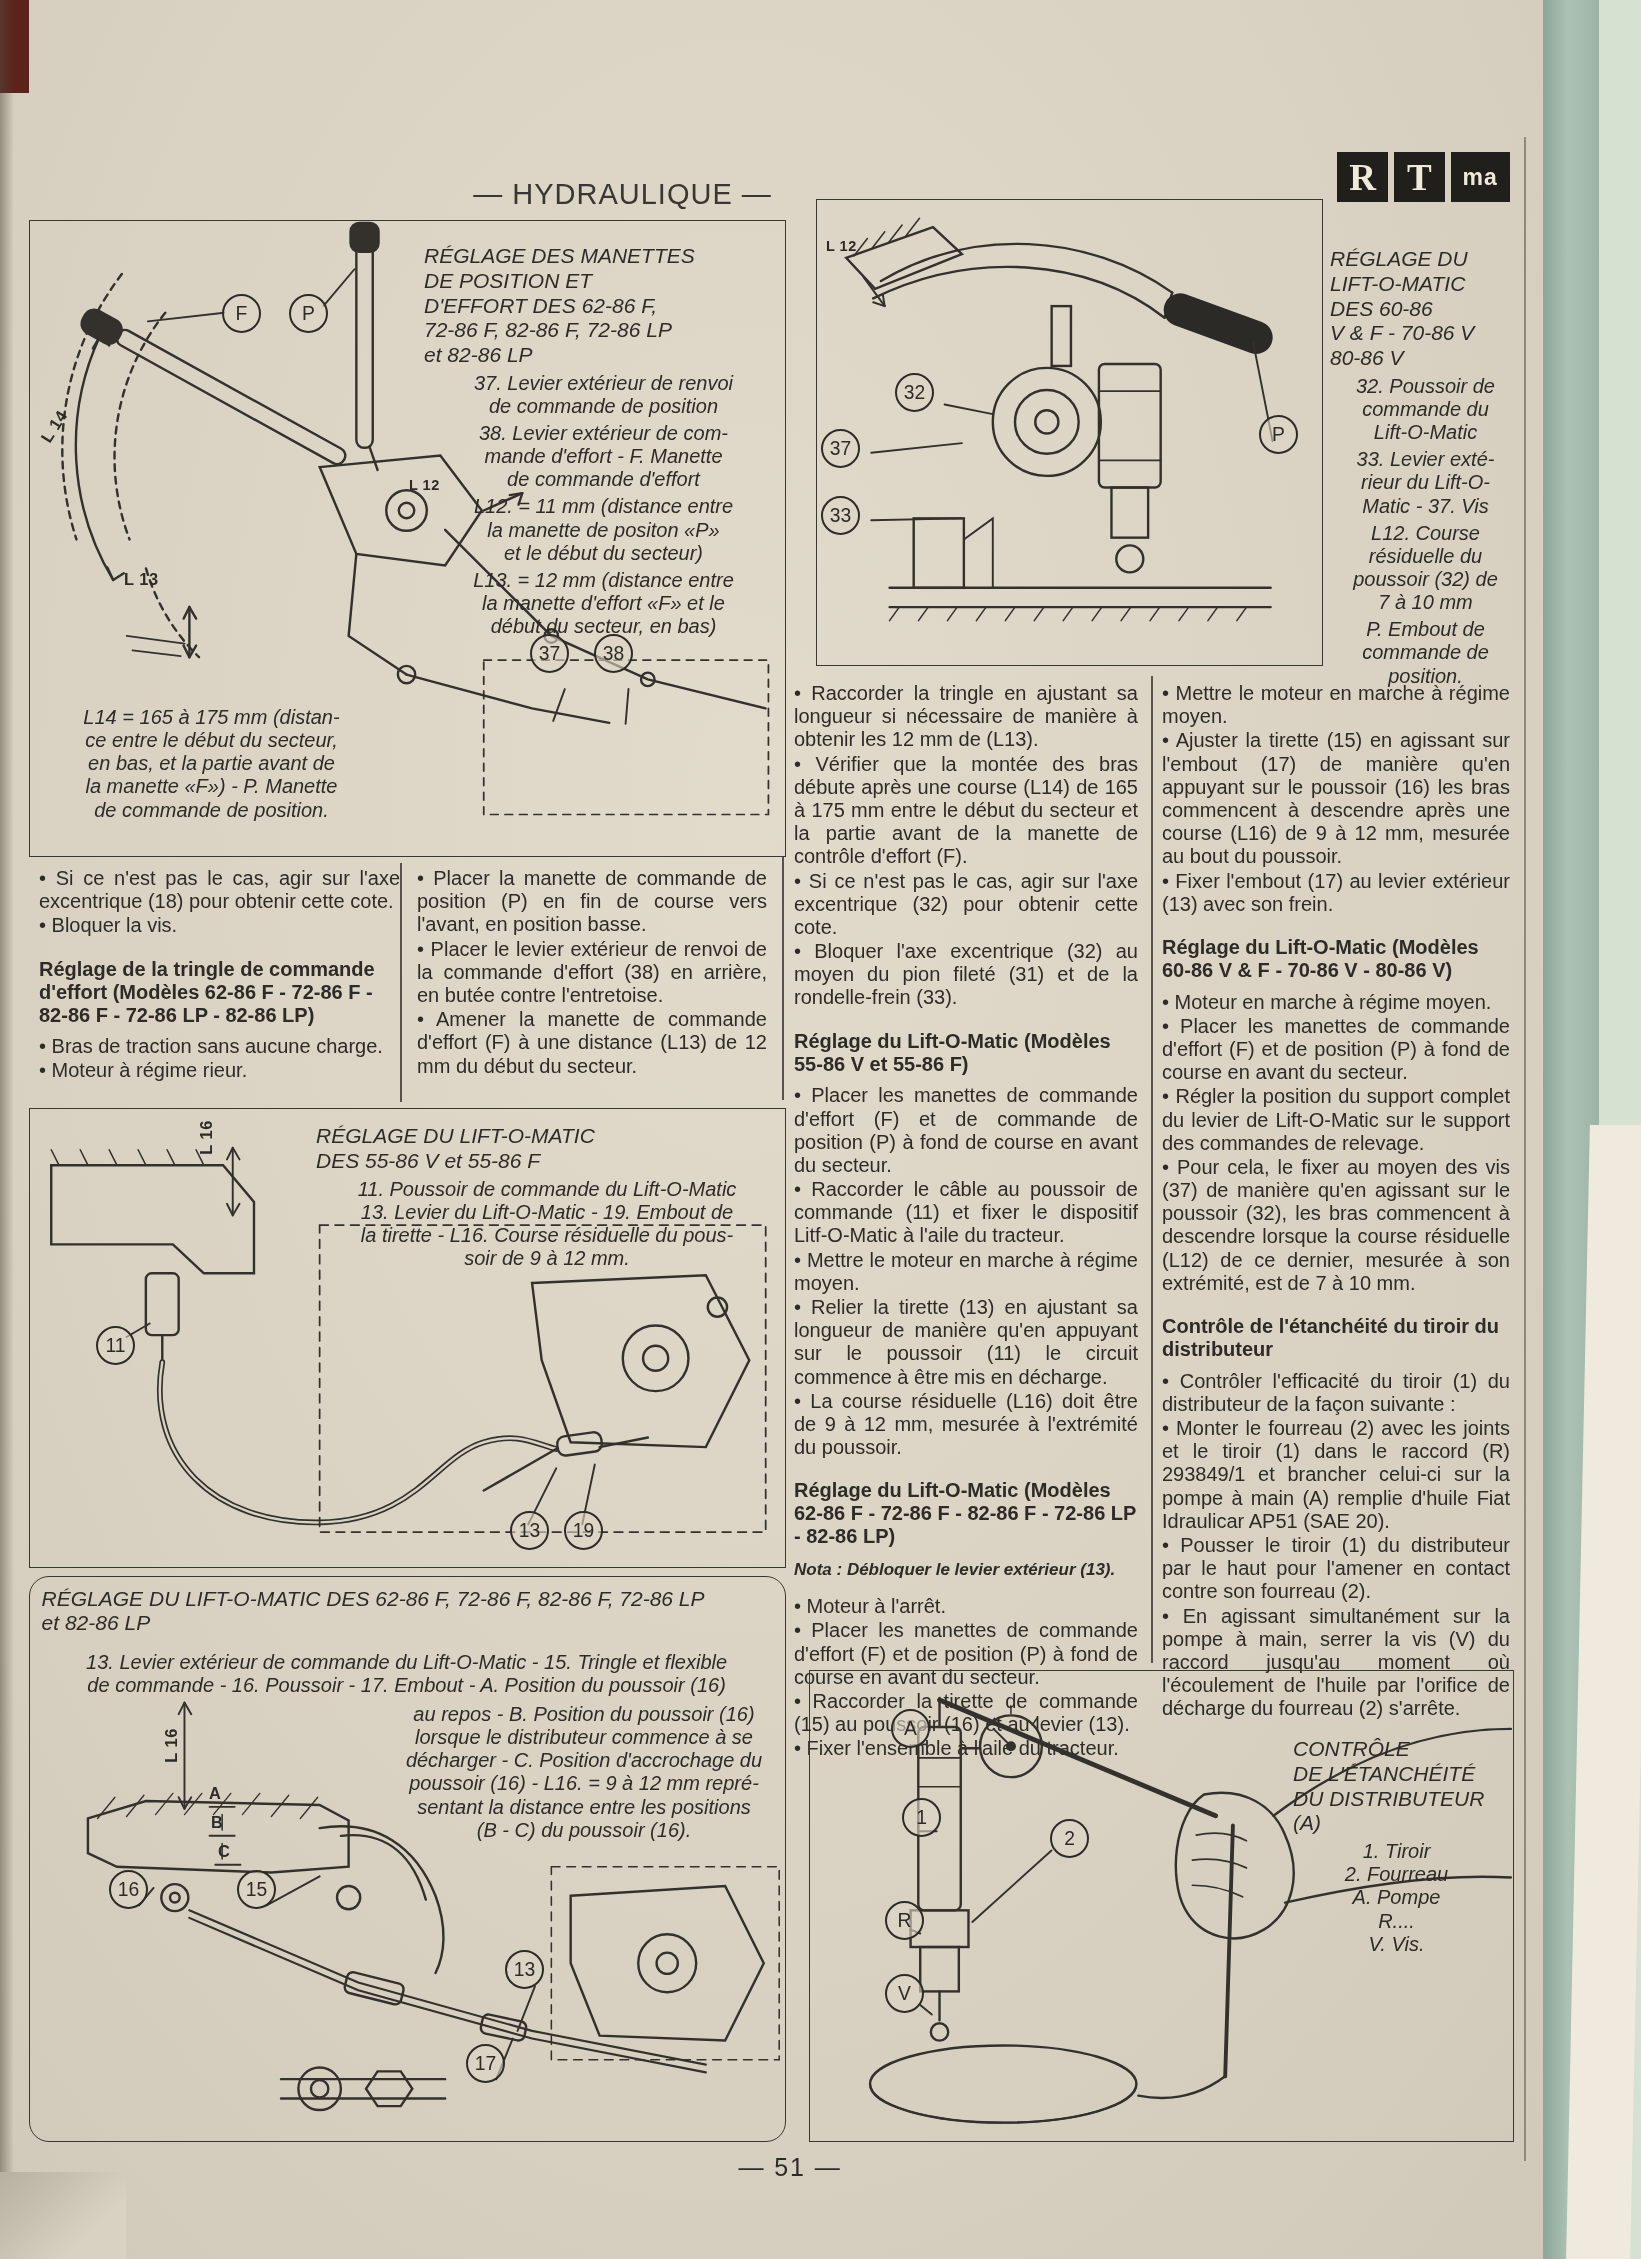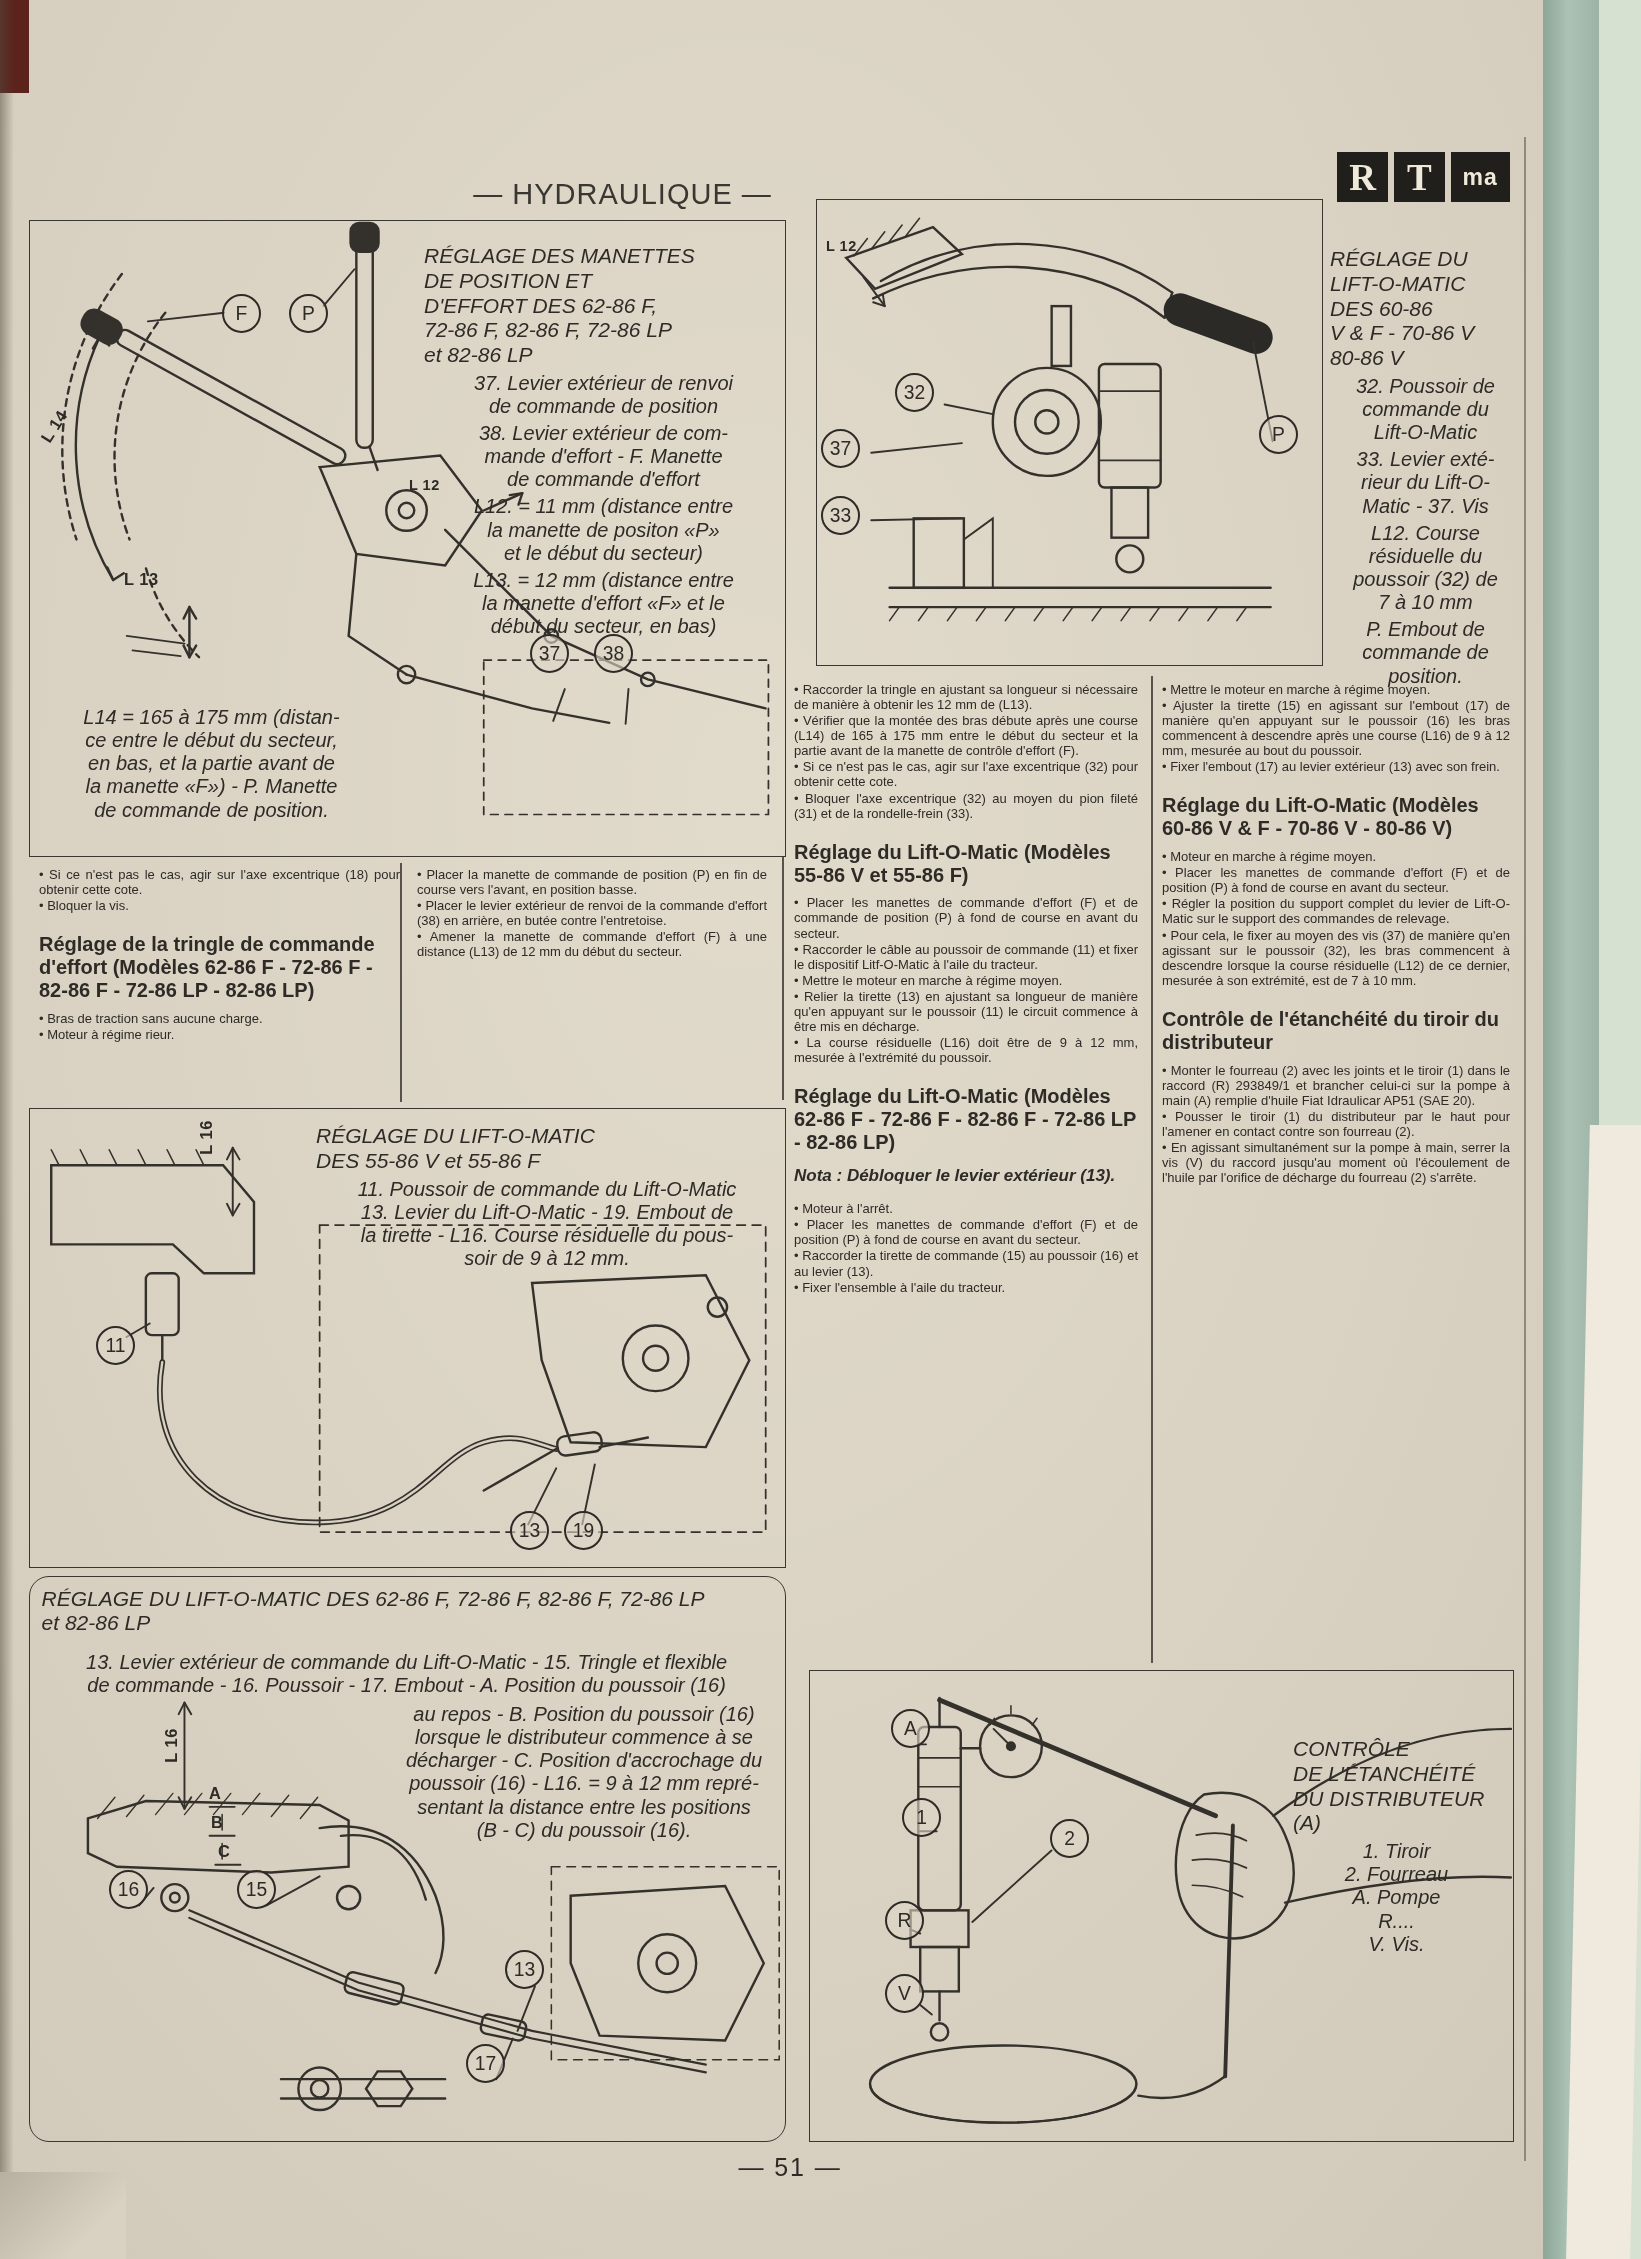--- a/index.html
+++ b/index.html
@@ -24,21 +24,21 @@
   .logo .cell{background:#211f1b;color:#efe9da;height:50px;display:flex;align-items:center;justify-content:center;}
   .logo .r,.logo .t{width:51px;font-family:"Liberation Serif",serif;font-weight:bold;font-size:37px;}
   .logo .ma{width:59px;font-weight:bold;font-size:23px;letter-spacing:1px;}
   .page-number{left:684px;top:2153px;width:212px;text-align:center;font-size:25px;letter-spacing:1.9px;}
   
   .figbox{position:absolute;border:1.9px solid #3a3732;}
   .rule{position:absolute;width:1.9px;background:#57534b;}
   
   .figtitle{font-style:italic;font-size:21px;line-height:1.18;text-align:left;white-space:pre-line;}
   .figleg{font-style:italic;font-size:20px;line-height:1.16;text-align:center;white-space:pre-line;margin-top:3.9px;}
-  .bp{font-size:13px;line-height:1.16;text-align:justify;margin:0 0 1px 0;}
+  .bp{font-size:20px;line-height:1.16;text-align:justify;margin:0 0 1px 0;}
   .bh{font-size:20px;line-height:1.15;font-weight:bold;margin:20px 0 8.7px 0;}
   .bn{font-size:17px;font-weight:bold;font-style:italic;margin:11.6px 0 15.4px 0;}
   
   .clabel{position:absolute;width:35px;height:35px;border:2.4px solid #2e2b27;border-radius:50%;
     display:flex;align-items:center;justify-content:center;font-size:19.3px;
     background:rgba(221,214,199,.6);}
   .dim{position:absolute;font-size:16.4px;font-weight:bold;letter-spacing:0.5px;white-space:nowrap;}
   .rot58{transform:rotate(-58deg);}
   .rot90{transform:rotate(-90deg);}
   svg.diagram{position:absolute;left:0;top:0;}
@@ -219,20 +219,21 @@
 <div class="abs" style="left:1162px;top:682px;width:348px;">
   <p class="bp">• Mettre le moteur en marche à régime moyen.</p>
   <p class="bp">• Ajuster la tirette (15) en agissant sur l'embout (17) de manière qu'en appuyant sur le poussoir (16) les bras commencent à descendre après une course (L16) de 9 à 12 mm, mesurée au bout du poussoir.</p>
   <p class="bp">• Fixer l'embout (17) au levier extérieur (13) avec son frein.</p>
   <p class="bh">Réglage du Lift-O-Matic (Modèles 60-86 V &amp; F - 70-86 V - 80-86 V)</p>
   <p class="bp">• Moteur en marche à régime moyen.</p>
   <p class="bp">• Placer les manettes de commande d'effort (F) et de position (P) à fond de course en avant du secteur.</p>
   <p class="bp">• Régler la position du support complet du levier de Lift-O-Matic sur le support des commandes de relevage.</p>
   <p class="bp">• Pour cela, le fixer au moyen des vis (37) de manière qu'en agissant sur le poussoir (32), les bras commencent à descendre lorsque la course résiduelle (L12) de ce dernier, mesurée à son extrémité, est de 7 à 10 mm.</p>
   <p class="bh">Contrôle de l'étanchéité du tiroir du distributeur</p>
+  <p class="bp">• Contrôler l'efficacité du tiroir (1) du distributeur de la façon suivante :</p>
   <p class="bp">• Monter le fourreau (2) avec les joints et le tiroir (1) dans le raccord (R) 293849/1 et brancher celui-ci sur la pompe à main (A) remplie d'huile Fiat Idraulicar AP51 (SAE 20).</p>
   <p class="bp">• Pousser le tiroir (1) du distributeur par le haut pour l'amener en contact contre son fourreau (2).</p>
   <p class="bp">• En agissant simultanément sur la pompe à main, serrer la vis (V) du raccord jusqu'au moment où l'écoulement de l'huile par l'orifice de décharge du fourreau (2) s'arrête.</p>
 </div>
 
 <div class="rule" style="left:400px;top:863px;height:239px;"></div>
 <div class="rule" style="left:782px;top:857px;height:243px;"></div>
 <div class="rule" style="left:1151px;top:676px;height:987px;"></div>
 
 <div class="figbox" style="left:29px;top:1108px;width:755px;height:458px;">

